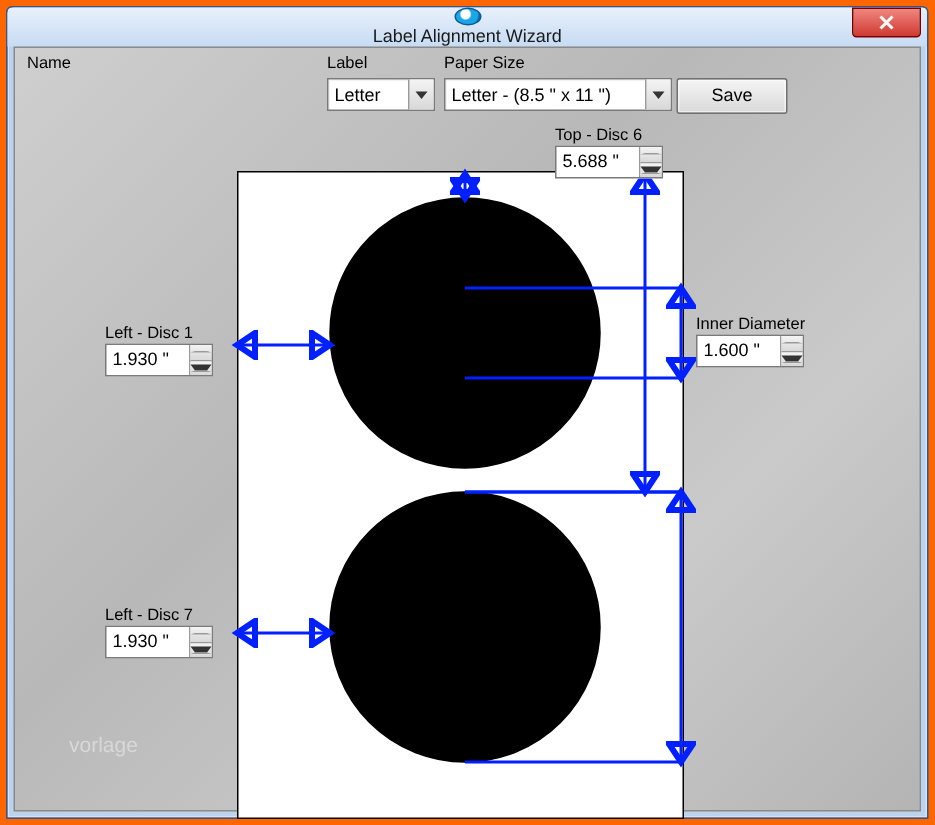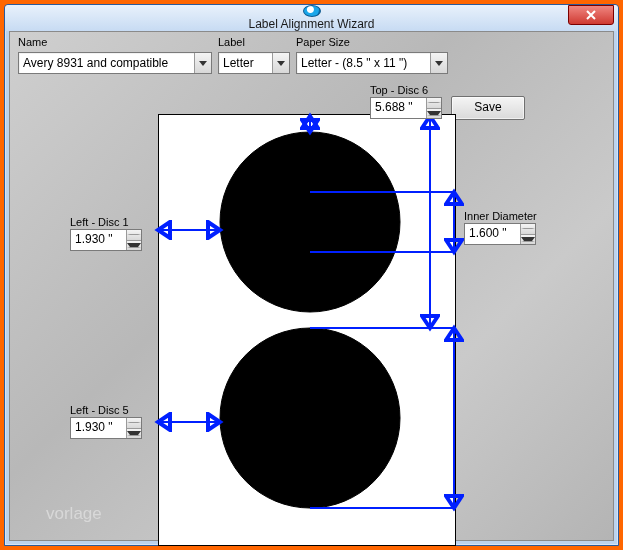--- a/index.html
+++ b/index.html
@@ -50,21 +50,20 @@
   .combo .dd{
     width:16px;height:100%;border-left:1px solid #9a9a9a;
     background:linear-gradient(#f4f4f4,#d8d8d8);display:flex;align-items:center;justify-content:center;
   }
   .tri{width:0;height:0;border-left:4px solid transparent;border-right:4px solid transparent;border-top:5px solid #333;}
   .btn{
     position:absolute;top:16px;height:22px;width:72px;
     background:linear-gradient(#f5f5f5,#d9d9d9);
     border:1px solid #707070;border-radius:2px;text-align:center;line-height:20px;
     box-shadow:0 0 0 1px rgba(255,255,255,.6) inset;
-    margin-top:44px;
   }
   
   .sheet{
     position:absolute;left:148px;top:82px;width:296px;height:430px;background:#fff;border:1px solid #000;
   }
   svg.overlay{position:absolute;left:0;top:0;width:605px;height:512px;pointer-events:none;}
   svg.overlay line,svg.overlay path{stroke:#0020ff;stroke-width:2;fill:none;}
   svg.overlay .disc{stroke:#000;stroke-width:1;}
   .arrowhead{fill:#0020ff;stroke:none;}
   
@@ -72,21 +71,21 @@
   .spinlabel{font-size:11px;display:block;margin-bottom:1px;white-space:nowrap;}
   .spinner{
     width:70px;height:20px;display:flex;background:#fff;border:1px solid #7a7a7a;
   }
   .spinner .val{flex:1;padding:0 4px;line-height:18px;}
   .spinner .btns{display:flex;flex-direction:column;width:14px;border-left:1px solid #9a9a9a;}
   .spinner .btns div{flex:1;background:linear-gradient(#f4f4f4,#d8d8d8);display:flex;align-items:center;justify-content:center;}
   .spinner .btns div:first-child{border-bottom:1px solid #9a9a9a;}
   .triU{width:0;height:0;border-left:3px solid transparent;border-right:3px solid transparent;border-bottom:4px solid #333;}
   .triD{width:0;height:0;border-left:3px solid transparent;border-right:3px solid transparent;border-top:4px solid #333;}
-  .watermark{position:absolute;left:36px;bottom:16px;color:#d8d8d8;font-size:17px;margin-top:35px;}
+  .watermark{position:absolute;left:36px;bottom:36px;color:#d8d8d8;font-size:14px;margin-top:35px;}
 </style>
 </head>
 <body>
 
 <div class="orange">
   <div class="window">
 
     <div class="titlebar">
       <div class="appicon"></div>
       <div class="title">Label Alignment Wizard</div>
@@ -96,26 +95,20 @@
               <path d="M1 1 L9 9 M9 1 L1 9" stroke="#fff" stroke-width="2"></path>
             </svg>
         </div>
       </div>
     </div>
 
     <div class="client">
 
       <div class="formrow">
         <span class="label" style="left:0">Name</span>
-        <div class="combo" style="left:0;width:192px">
-          <span class="val">Avery 8931 and compatible</span>
-          <div class="dd">
-              <div class="tri"></div>
-            </div>
-        </div>
 
         <span class="label" style="left:200px">Label</span>
         <div class="combo" style="left:200px;width:70px">
           <span class="val">Letter</span>
           <div class="dd">
               <div class="tri"></div>
             </div>
         </div>
 
         <span class="label" style="left:278px">Paper Size</span>
@@ -191,21 +184,21 @@
                 <div class="triU"></div>
               </div>
               <div>
                 <div class="triD"></div>
               </div>
             </div>
         </div>
       </div>
 
       <div class="spinwrap" style="left:60px;top:372px">
-        <span class="spinlabel">Left - Disc 5</span>
+        <span class="spinlabel">Left - Disc 7</span>
         <div class="spinner">
           <span class="val">1.930 "</span>
           <div class="btns">
               <div>
                 <div class="triU"></div>
               </div>
               <div>
                 <div class="triD"></div>
               </div>
             </div>

